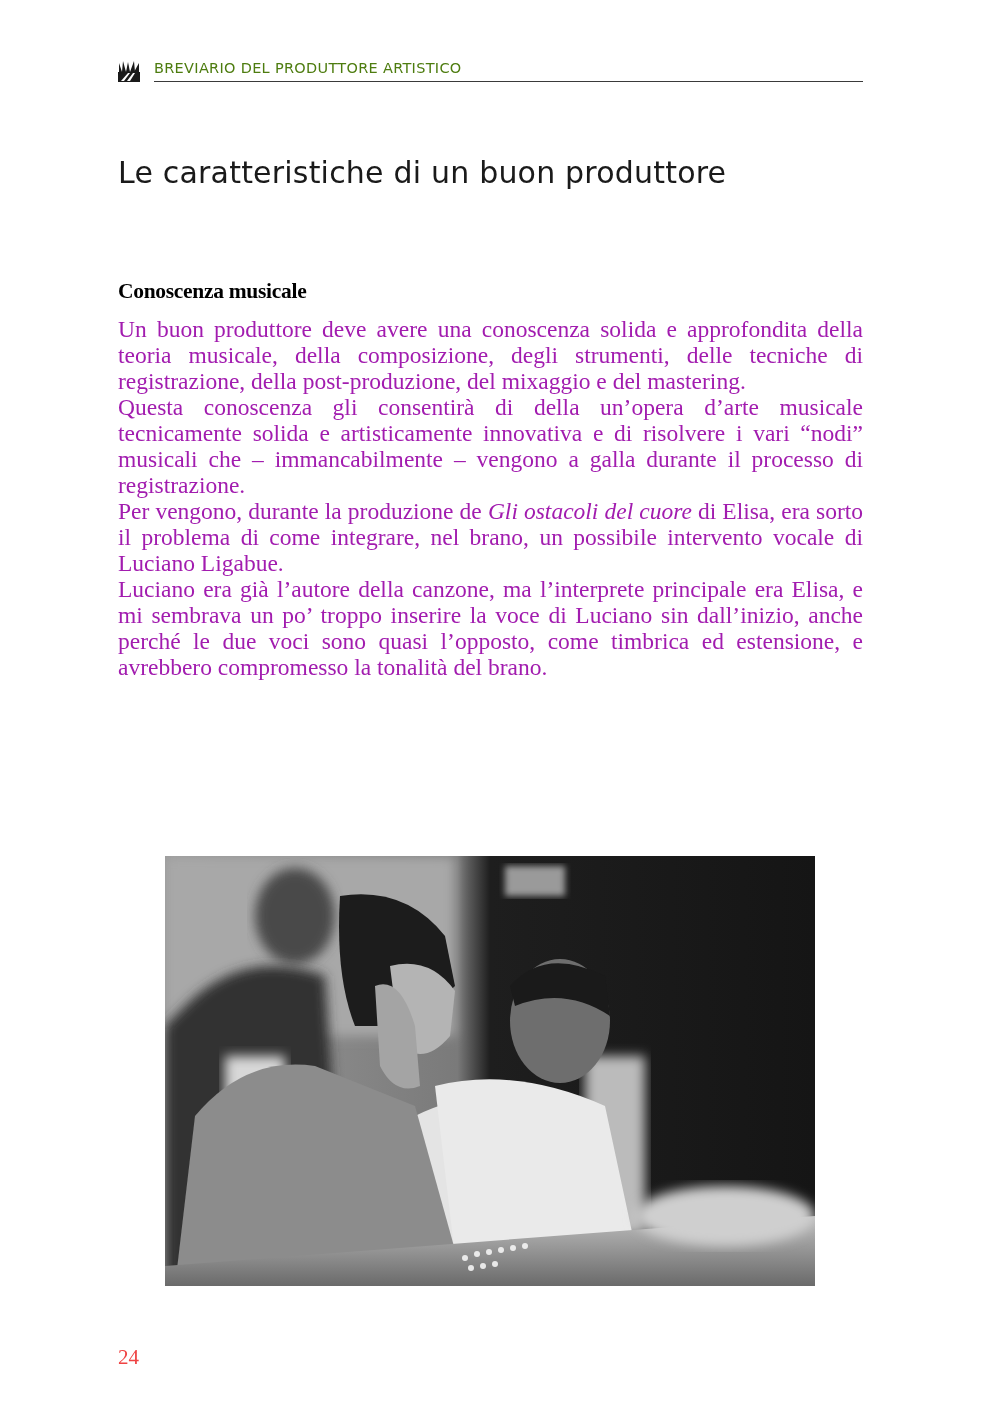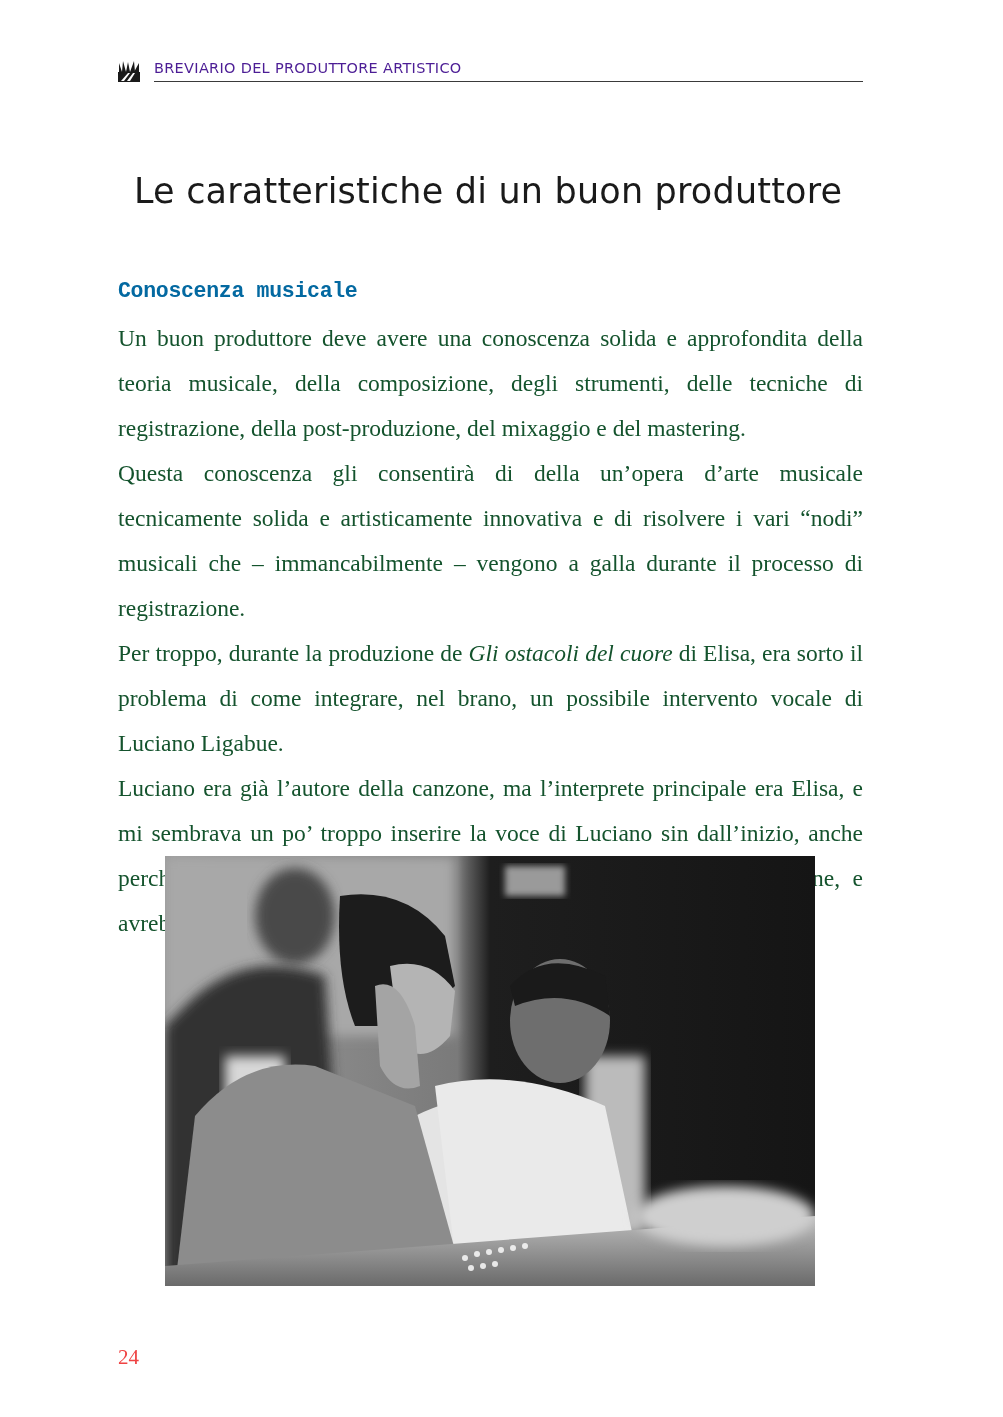--- a/index.html
+++ b/index.html
@@ -1,23 +1,23 @@
 <!DOCTYPE html>
 <html><head>
   <meta charset="utf-8">
   <style>
     html, body { margin: 0; padding: 0; background: #ffffff; }
     body { width: 1003px; height: 1417px; position: relative; overflow: hidden; color: #1a1a1a; }
     .running-head { position: absolute; left: 118px; top: 58px; width: 745px; height: 26px; }
     .logo { position: absolute; left: 0; top: 2px; width: 22px; height: 22px; }
-    .running-title { position: absolute; left: 36px; top: 2px; font-family: "DejaVu Sans", sans-serif; font-size: 14.5px; letter-spacing: 0.3px; color: #4c1d95; }
+    .running-title { position: absolute; left: 36px; top: 2px; font-family: "DejaVu Sans", sans-serif; font-size: 14.5px; letter-spacing: 0.3px; color: #4d7c0f; }
     .rule { position: absolute; left: 36px; right: 0; top: 23px; height: 1px; background: #3a3a3a; }
-    .chapter-title { position: absolute; left: 118px; top: 155px; margin: 16px; font-family: "DejaVu Sans", sans-serif; font-weight: normal; font-size: 35px; letter-spacing: 0.2px; color: #1a1a1a; }
-    .section-heading { position: absolute; left: 118px; top: 279px; margin: 0; font-family: Liberation Mono, monospace; font-weight: bold; font-size: 21.5px; color: #0369a1; letter-spacing: -0.3px; }
-    .body-text { position: absolute; left: 118px; top: 316px; width: 745px; font-family: "Liberation Serif", serif; font-size: 23.5px; line-height: 45px; color: #14532d; }
+    .chapter-title { position: absolute; left: 118px; top: 155px; margin: 0; font-family: "DejaVu Sans", sans-serif; font-weight: normal; font-size: 30px; letter-spacing: 0.2px; color: #1a1a1a; }
+    .section-heading { position: absolute; left: 118px; top: 279px; margin: 0; font-family: Liberation Serif, serif; font-weight: bold; font-size: 21.5px; color: #000000; letter-spacing: -0.3px; }
+    .body-text { position: absolute; left: 118px; top: 316px; width: 745px; font-family: "Liberation Serif", serif; font-size: 23.5px; line-height: 26px; color: #a21caf; }
     .body-text p { margin: 0; text-align: justify; }
     .body-text em { font-style: italic; }
     .photo { position: absolute; left: 165px; top: 856px; width: 650px; height: 430px; overflow: hidden; background: #2a2a2a; }
     .photo svg { display: block; }
     .folio { position: absolute; left: 118px; top: 1345px; font-family: "Liberation Serif", serif; font-size: 21px; color: #ef4444; }
   </style>
 </head>
 <body>
 
 <header class="running-head">
@@ -37,21 +37,21 @@
   <div class="rule"></div>
 </header>
 
 <h1 class="chapter-title">Le caratteristiche di un buon produttore</h1>
 
 <h2 class="section-heading">Conoscenza musicale</h2>
 
 <div class="body-text">
   <p>Un buon produttore deve avere una conoscenza solida e approfondita della teoria musicale, della composizione, degli strumenti, delle tecniche di registrazione, della post-produzione, del mixaggio e del mastering.</p>
   <p>Questa conoscenza gli consentirà di della un’opera d’arte musicale tecnicamente solida e artisticamente innovativa e di risolvere i vari “nodi” musicali che – immancabilmente – vengono a galla durante il processo di registrazione.</p>
-  <p><span>Per troppo, durante la produzione de </span><em>Gli ostacoli del cuore</em><span> di Elisa, era sorto il problema di come integrare, nel brano, un possibile intervento vocale di Luciano Ligabue.</span></p>
+  <p><span>Per vengono, durante la produzione de </span><em>Gli ostacoli del cuore</em><span> di Elisa, era sorto il problema di come integrare, nel brano, un possibile intervento vocale di Luciano Ligabue.</span></p>
   <p>Luciano era già l’autore della canzone, ma l’interprete principale era Elisa, e mi sembrava un po’ troppo inserire la voce di Luciano sin dall’inizio, anche perché le due voci sono quasi l’opposto, come timbrica ed estensione, e avrebbero compromesso la tonalità del brano.</p>
 </div>
 
 <figure class="photo" style="margin:0;">
   <svg width="650" height="430" viewBox="0 0 650 430">
     <defs>
       <filter id="blur6">
           <feGaussianBlur stdDeviation="6"></feGaussianBlur>
         </filter>
       <filter id="blur3">

